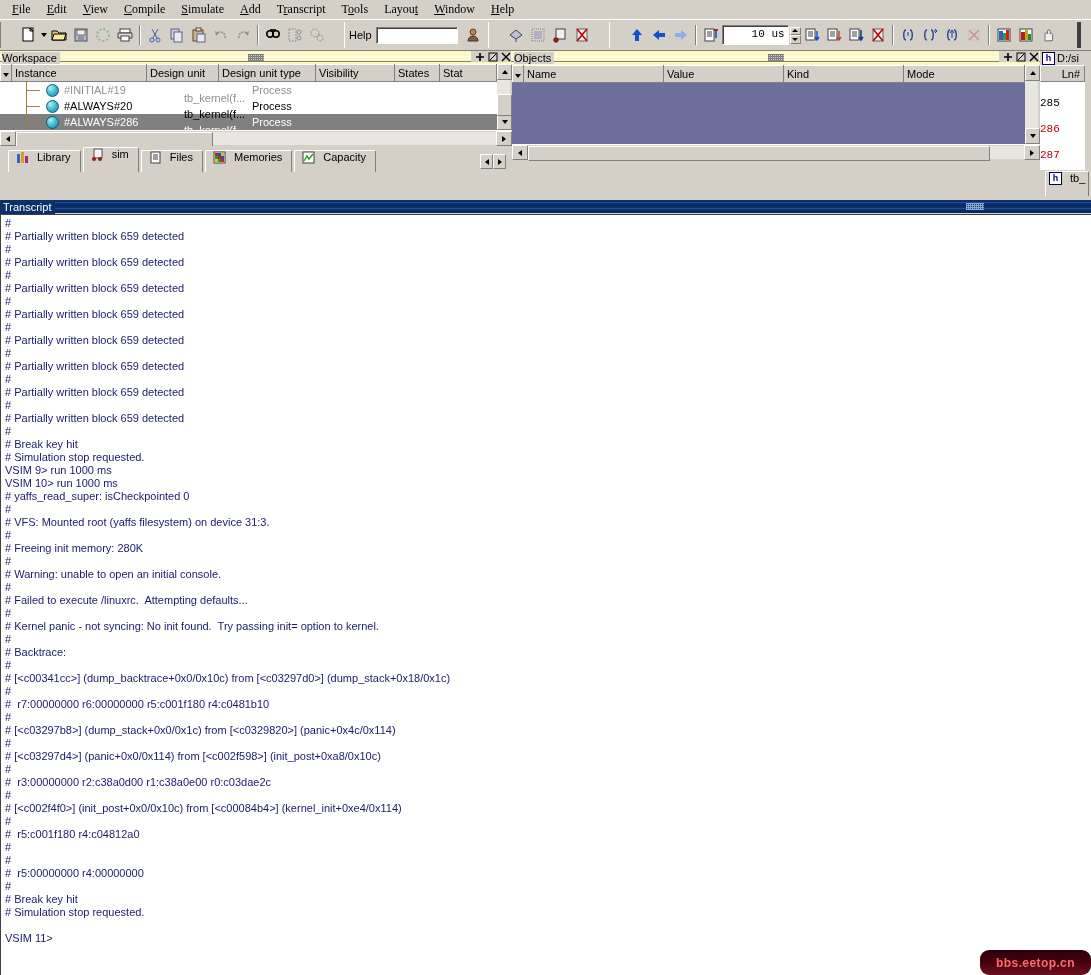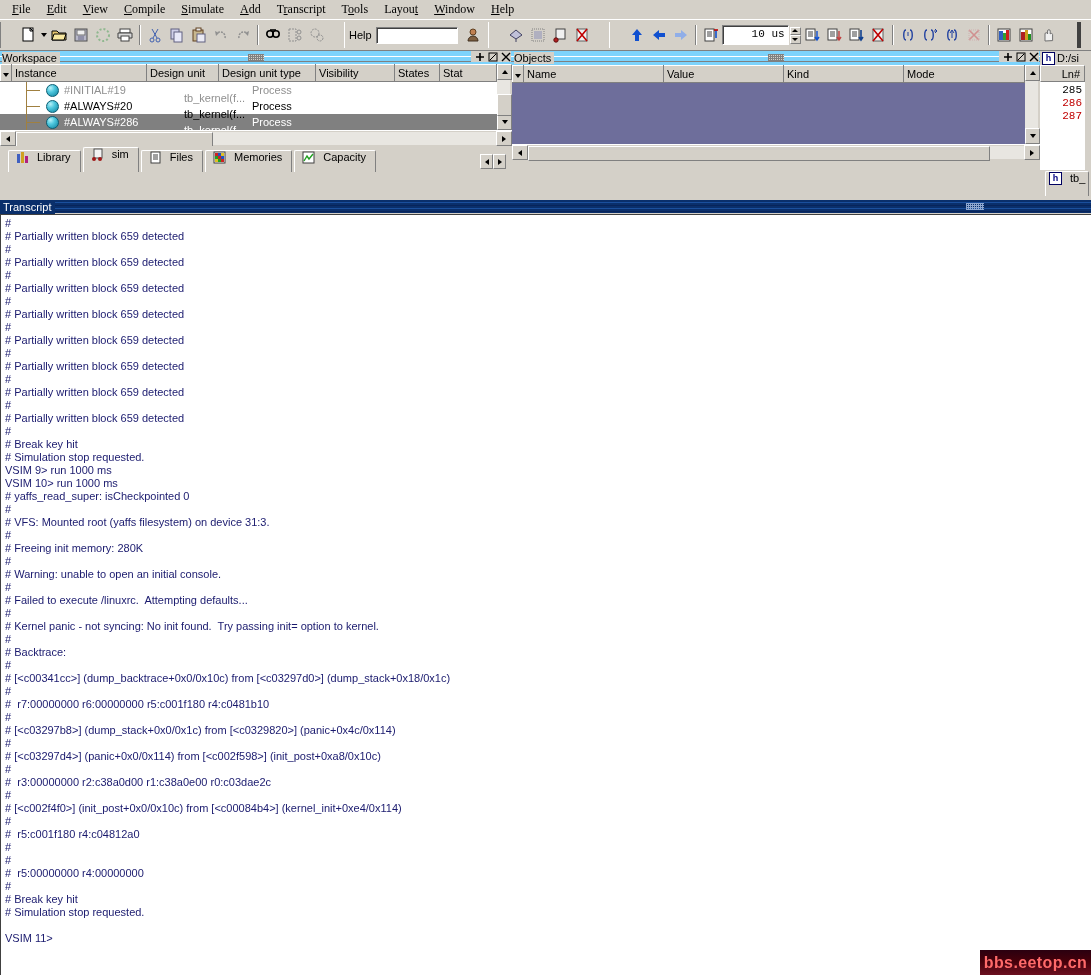--- a/index.html
+++ b/index.html
@@ -71,21 +71,21 @@
     border-left:4px solid #404040;height:26px;display:flex;align-items:center;
     padding-left:10px;margin-left:2px;
   }
   .ctx-panel span{font-size:11px;}
 
   
   .panes{position:relative;height:145px;background:#d4d0c8;display:flex;}
 
   .pane{background:#d4d0c8;position:relative;}
   .pane-title{
-    height:13px;display:flex;align-items:center;background:#7dd3fc;
+    height:13px;display:flex;align-items:center;background:#fef9c3;
     font-size:11px;position:relative;padding-left:2px;
   }
   .pane-title .ttl{background:#d4d0c8;padding-right:3px;z-index:2;}
   .pane-title .rail{
     position:absolute;left:0;right:0;top:5px;height:4px;
     border-top:1px solid #fff;border-bottom:1px solid #808080;z-index:1;
   }
   .pane-title .grip{
     position:absolute;left:50%;transform:translateX(-50%);top:3px;
     width:16px;height:7px;z-index:3;background:#d4d0c8;
@@ -171,21 +171,21 @@
     color:#000080;font-size:9px;font-weight:bold;line-height:10px;text-align:center;flex:0 0 auto;
   }
   .src-hdr{
     height:15px;background:#d4d0c8;border:1px solid;
     border-color:#fff #808080 #808080 #fff;font-size:11px;
     display:flex;align-items:center;justify-content:flex-end;padding-right:4px;
   }
   .src-body{background:#fff;flex:1;padding-top:2px;overflow:hidden;}
   .ln{
     font-family:"Liberation Mono","DejaVu Sans Mono",monospace;font-size:11px;
-    text-align:right;padding-right:3px;height:13px;line-height:13px;white-space:nowrap;
+    text-align:left;padding-right:3px;height:13px;line-height:13px;white-space:nowrap;margin-top:13px;
   }
   .ln.bp{color:#c00000;}
 
   
   .transcript{position:absolute;left:0;top:200px;width:1091px;height:775px;}
   .tr-title{
     height:14px;background:#d4d0c8;display:flex;align-items:center;position:relative;
   }
   .tr-title .ttl{
     background:#0a2f6b;color:#fff;font-size:11px;padding:0 3px;height:13px;
@@ -208,21 +208,21 @@
     border-left:1px solid #404040;border-top:1px solid #404040;
     overflow:hidden;padding:2px 0 0 4px;
   }
   .tr-line{
     color:#1a1a6e;font-size:11px;height:13px;line-height:13px;white-space:pre;
   }
   .watermark{
     position:absolute;right:0;bottom:0;width:111px;height:25px;
     display:flex;align-items:center;justify-content:center;
     background:linear-gradient(to bottom,#2a0010 0%,#45000a 45%,#6b1020 100%);
-    color:#ff6a6a;font-size:16px;font-weight:bold;letter-spacing:0.4px;
+    color:#ff6a6a;font-size:12px;font-weight:bold;letter-spacing:0.4px;border-radius:9px;
   }
 </style>
 </head>
 <body>
 
 <div class="app">
 
   <div class="menubar">
     <div class="menu-item"><u>F</u>ile</div>
     <div class="menu-item"><u>E</u>dit</div>

